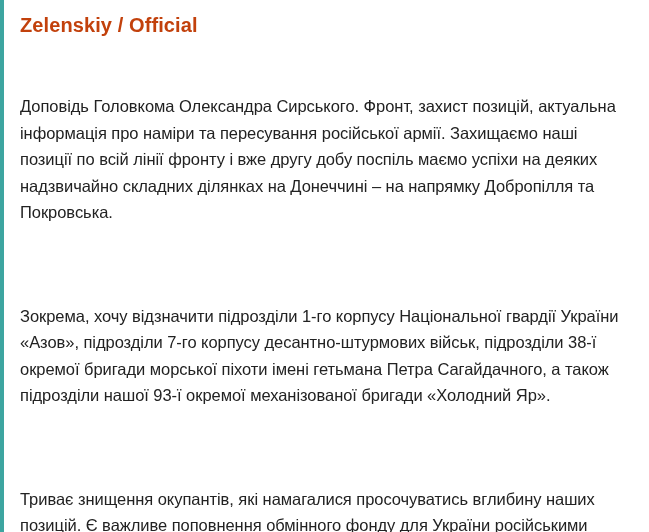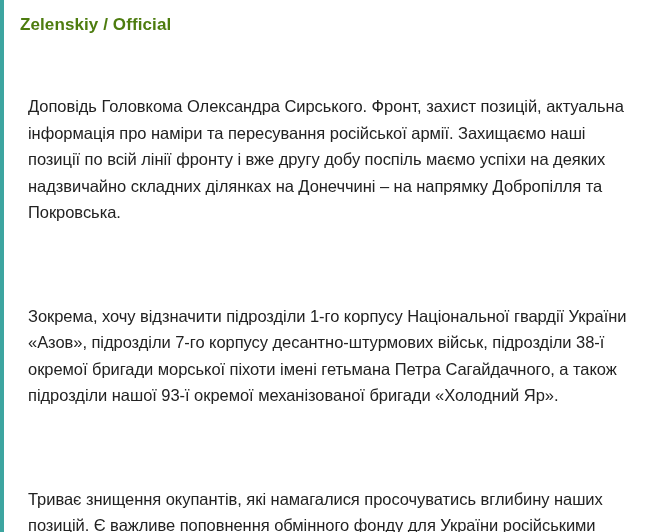--- a/index.html
+++ b/index.html
@@ -23,37 +23,37 @@
   }
   .accent-bar {
     position: absolute;
     left: 0;
     top: 0;
     width: 4px;
     height: 532px;
     background: #3da5a0;
   }
   .author {
-    font-size: 17px;
+    font-size: 20px;
     font-weight: bold;
-    color: #4d7c0f;
+    color: #c2410c;
     line-height: 22px;
     margin: 0 0 4px 0;
     letter-spacing: 0.1px;
   }
   .body-text {
     font-size: 16.5px;
     color: #222222;
     line-height: 26.5px;
     white-space: pre-wrap;
     margin: 0;
     letter-spacing: -0.05px;
   }
   .para {
-    margin: 0 0 24px 8px;
+    margin: 0 0 24px 0;
   }
   .para:last-child {
     margin-bottom: 0;
   }
 </style>
 </head>
 <body>
 
 <div class="message">
   <div class="accent-bar"></div>

